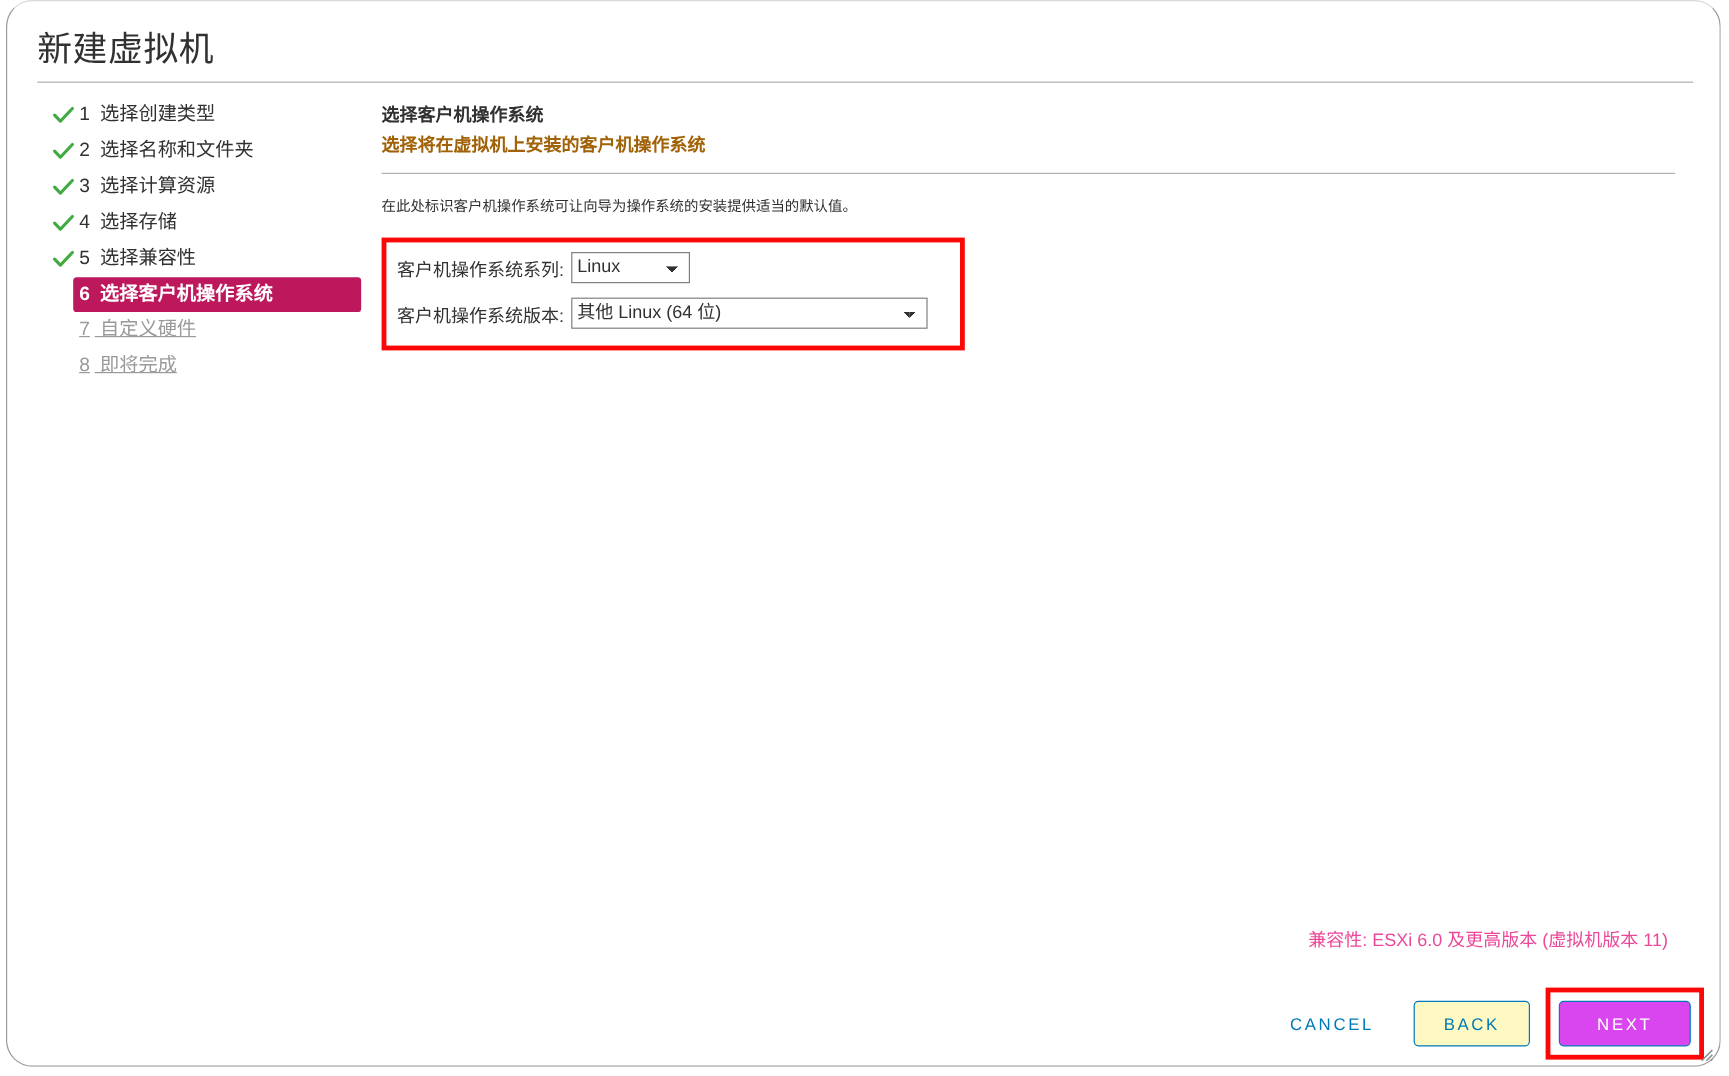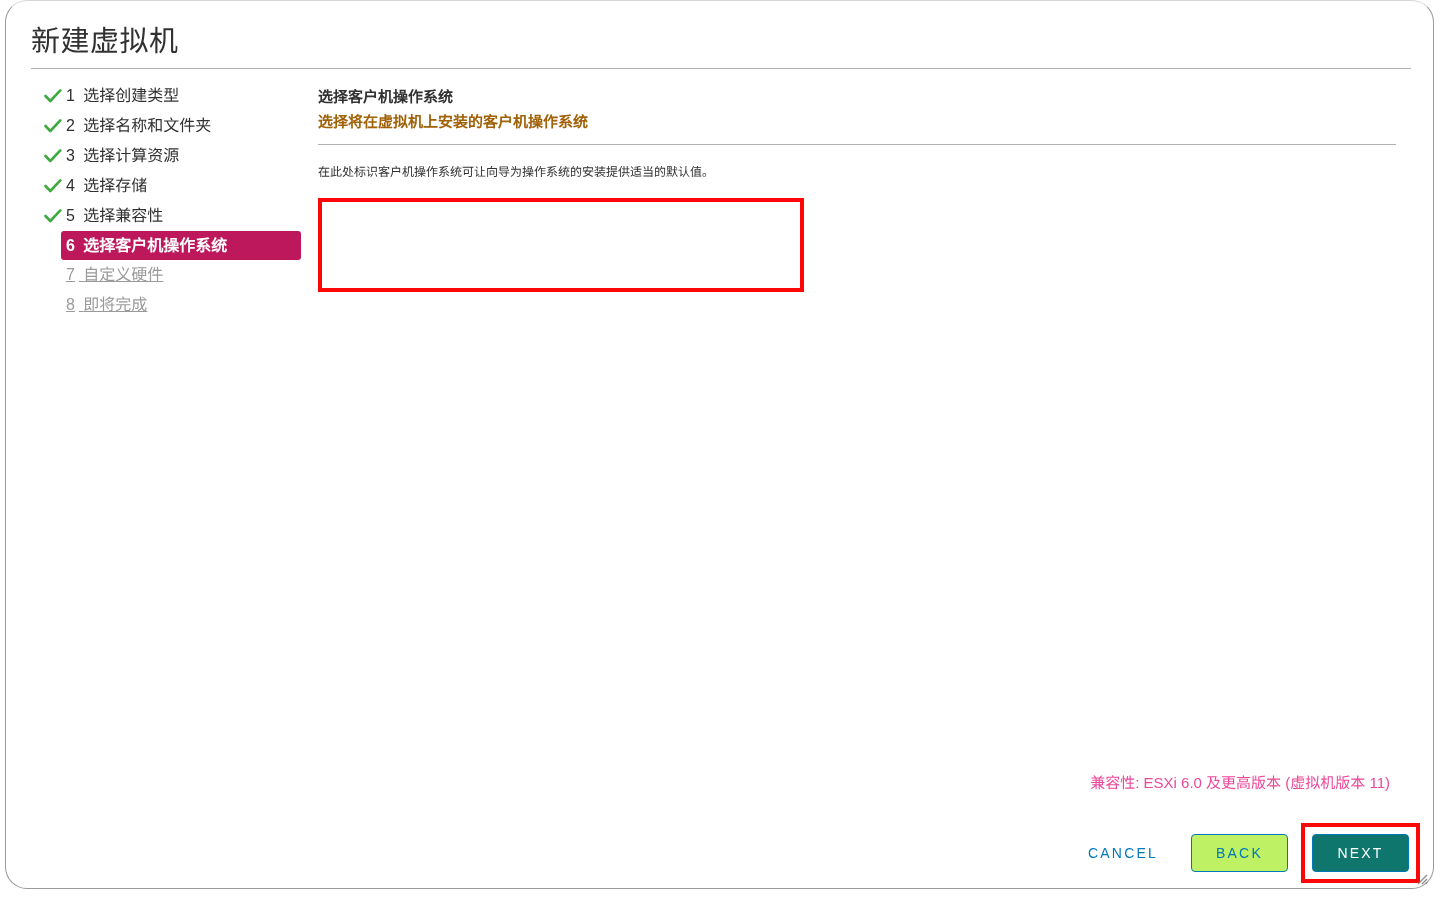--- a/index.html
+++ b/index.html
@@ -219,41 +219,41 @@
     text-align: center;
   }
   #cancel-button {
     background: transparent;
     border: none;
     color: #0079b8;
     height: 36px;
     padding: 0 18px;
   }
   #back-button {
-    background: #bef264;
+    background: #fef9c3;
     border: 1px solid #0079b8;
     color: #0079b8;
     height: 38px;
     width: 97px;
     border-radius: 4px;
     margin-left: 15px;
   }
   #next-button-wrap {
     position: relative;
     margin-left: 13px;
     border: 4px solid #fb0707;
     padding: 7px;
     box-sizing: border-box;
   }
   #next-button {
-    background: #0f766e;
+    background: #d946ef;
     border: 1px solid #0079b8;
     color: #ffffff;
     height: 38px;
-    width: 97px;
+    width: 110px;
     border-radius: 4px;
     display: block;
   }
 
   
   #resize-grip {
     position: absolute;
     right: 5px;
     bottom: 3px;
     width: 14px;
@@ -344,20 +344,37 @@
     <div id="content-heading">选择客户机操作系统</div>
 
     <div id="content-subheading">选择将在虚拟机上安装的客户机操作系统</div>
 
     <div id="content-divider"></div>
 
     <div id="content-description">在此处标识客户机操作系统可让向导为操作系统的安装提供适当的默认值。</div>
 
     <div id="os-form-highlight"></div>
 
+    <div id="os-form">
+
+      <div class="form-row">
+        <label class="form-label" for="guest-os-family-select">客户机操作系统系列:</label>
+        <select class="form-select" id="guest-os-family-select">
+          <option>Linux</option>
+        </select>
+      </div>
+
+      <div class="form-row">
+        <label class="form-label" for="guest-os-version-select">客户机操作系统版本:</label>
+        <select class="form-select" id="guest-os-version-select">
+          <option>其他 Linux (64 位)</option>
+        </select>
+      </div>
+
+    </div>
   </section>
 
   <div id="compatibility-line">兼容性: ESXi 6.0 及更高版本 (虚拟机版本 11)</div>
 
   <div id="footer-buttons">
     <button class="btn" id="cancel-button">CANCEL</button>
     <button class="btn" id="back-button">BACK</button>
     <div id="next-button-wrap">
       <button class="btn" id="next-button">NEXT</button>
     </div>

